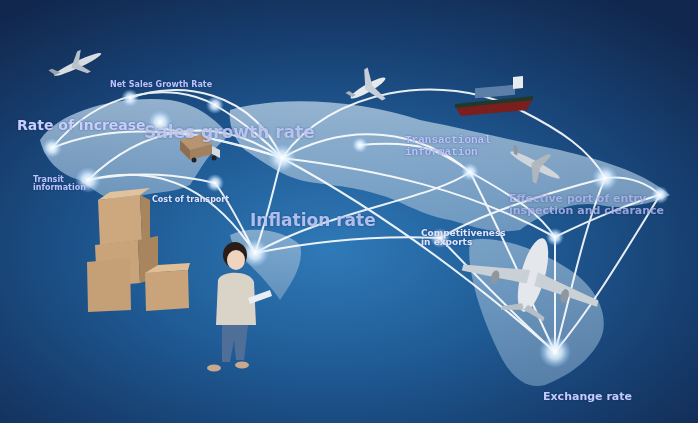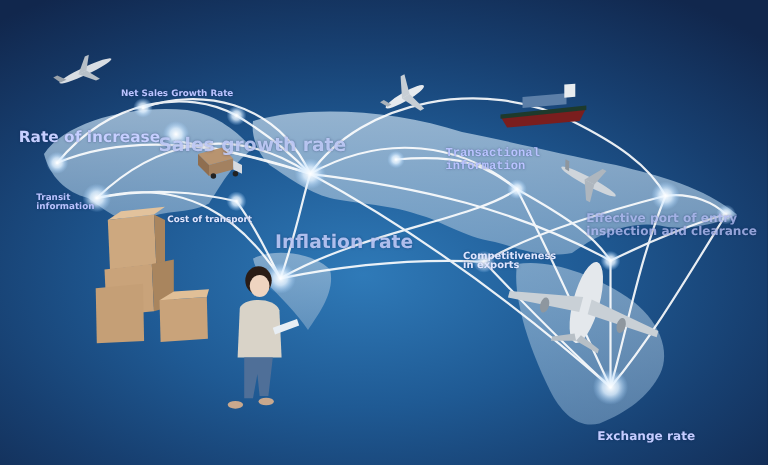--- a/index.html
+++ b/index.html
@@ -163,19 +163,19 @@
   <div class="lbl sm" style="left:152px;top:196px;color:#dfe6ff;text-align:center;">Cost of transport</div>
   <div class="lbl xl" style="left:250px;top:212px;">Inflation rate</div>
   <div class="lbl mid" style="left:405px;top:135px;font-family:Liberation Mono, monospace;">
     <div>Transactional</div>
     <div>information</div>
   </div>
   <div class="lbl sm" style="left:421px;top:229px;color:#dfe6ff;font-size:9px;">
     <div>Competitiveness</div>
     <div>in exports</div>
   </div>
-  <div class="lbl mid faded" style="left:509px;top:193px;margin-left:24px;">
+  <div class="lbl mid faded" style="left:509px;top:193px;">
     <div>Effective port of entry</div>
     <div>inspection and clearance</div>
   </div>
   <div class="lbl mid" style="left:543px;top:391px;color:#c4ccff;">Exchange rate</div>
 
 </div>
 
 </body></html>

